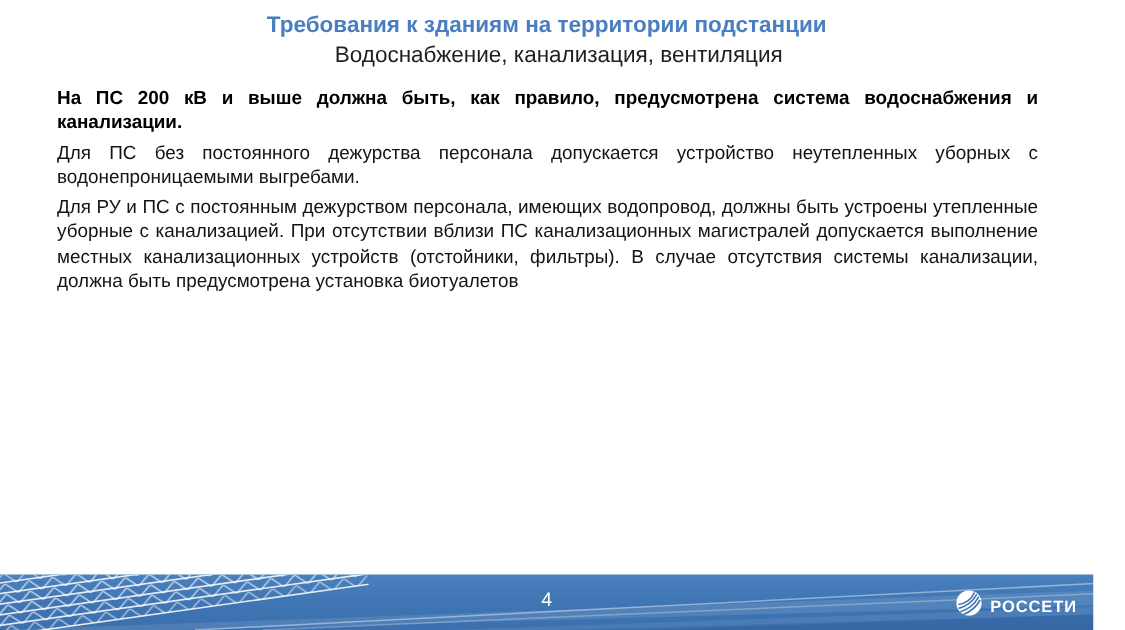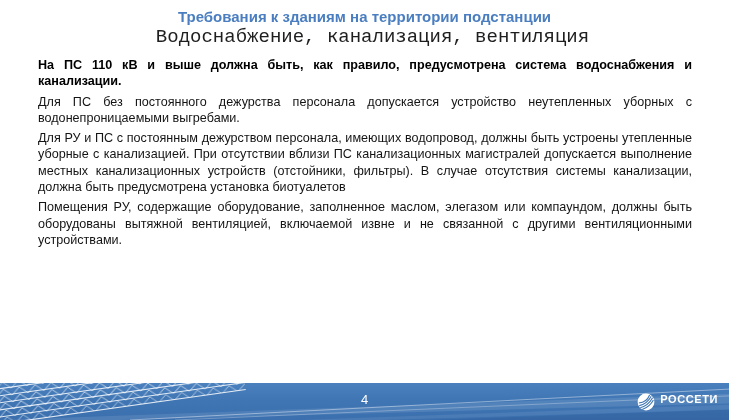--- a/index.html
+++ b/index.html
@@ -13,23 +13,22 @@
 
   
   .header{position:absolute;top:8px;left:0;right:0;text-align:center;}
   .title{
     margin:0;
     font-size:15px;line-height:18px;font-weight:700;
     color:#4a7ec0;
   }
   .subtitle{
     margin:2px 0 0 16px;
-    font-size:19px;line-height:18px;font-weight:400;
+    font-size:15px;line-height:18px;font-weight:400;
     color:#1f1f1f;
-    font-family:Liberation Mono, monospace;
   }
 
   
   .body-text{
     position:absolute;top:57px;left:38px;right:37px;
     color:#141414;
   }
   .body-text p{
     margin:0 0 4px 0;
     font-size:12.6px;line-height:16.3px;
@@ -47,43 +46,42 @@
 
   .page-num{
     position:absolute;left:0;right:0;top:9px;
     text-align:center;
     font-size:13px;line-height:16px;color:#ffffff;
   }
 
   .logo{
     position:absolute;right:11px;top:50%;
     transform:translateY(-50%);
-    display:flex;align-items:flex-start;gap:5px;
+    display:flex;align-items:flex-end;gap:5px;
   }
   .logo-icon{display:block;width:18px;height:18px;}
   .logo-text{
     font-size:11px;font-weight:700;letter-spacing:0.6px;
     color:#ffffff;white-space:nowrap;
   }
 </style>
 </head>
 <body>
 
 <div class="slide">
 
   <div class="header">
     <h1 class="title">Требования к зданиям на территории подстанции</h1>
     <h2 class="subtitle">Водоснабжение, канализация, вентиляция</h2>
   </div>
 
   <div class="body-text">
-    <p class="lead">На ПС 110 кВ и выше должна быть, как правило, предусмотрена система водоснабжения и канализации.</p>
+    <p class="lead">На ПС 200 кВ и выше должна быть, как правило, предусмотрена система водоснабжения и канализации.</p>
     <p>Для ПС без постоянного дежурства персонала допускается устройство неутепленных уборных с водонепроницаемыми выгребами.</p>
     <p>Для РУ и ПС с постоянным дежурством персонала, имеющих водопровод, должны быть устроены утепленные уборные с канализацией. При отсутствии вблизи ПС канализационных магистралей допускается выполнение местных канализационных устройств (отстойники, фильтры). В случае отсутствия системы канализации, должна быть предусмотрена установка биотуалетов</p>
-    <p>Помещения РУ, содержащие оборудование, заполненное маслом, элегазом или компаундом, должны быть оборудованы вытяжной вентиляцией, включаемой извне и не связанной с другими вентиляционными устройствами.</p>
   </div>
 
   <div class="band">
 
     <svg class="band-art" viewBox="0 0 750 37" preserveAspectRatio="none" xmlns="http://www.w3.org/2000/svg">
       <defs>
         <pattern id="zig" width="16" height="7" patternUnits="userSpaceOnUse">
           <path d="M0,7 L8,0 L16,7" fill="none" stroke="#ffffff" stroke-width="1"></path>
         </pattern>
       </defs>

